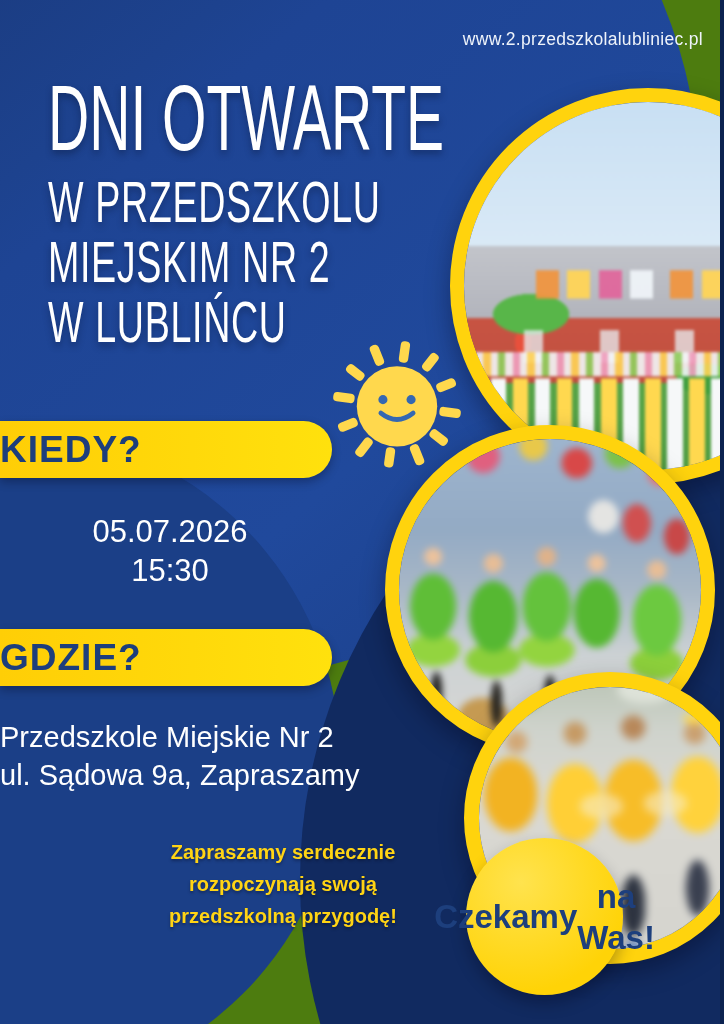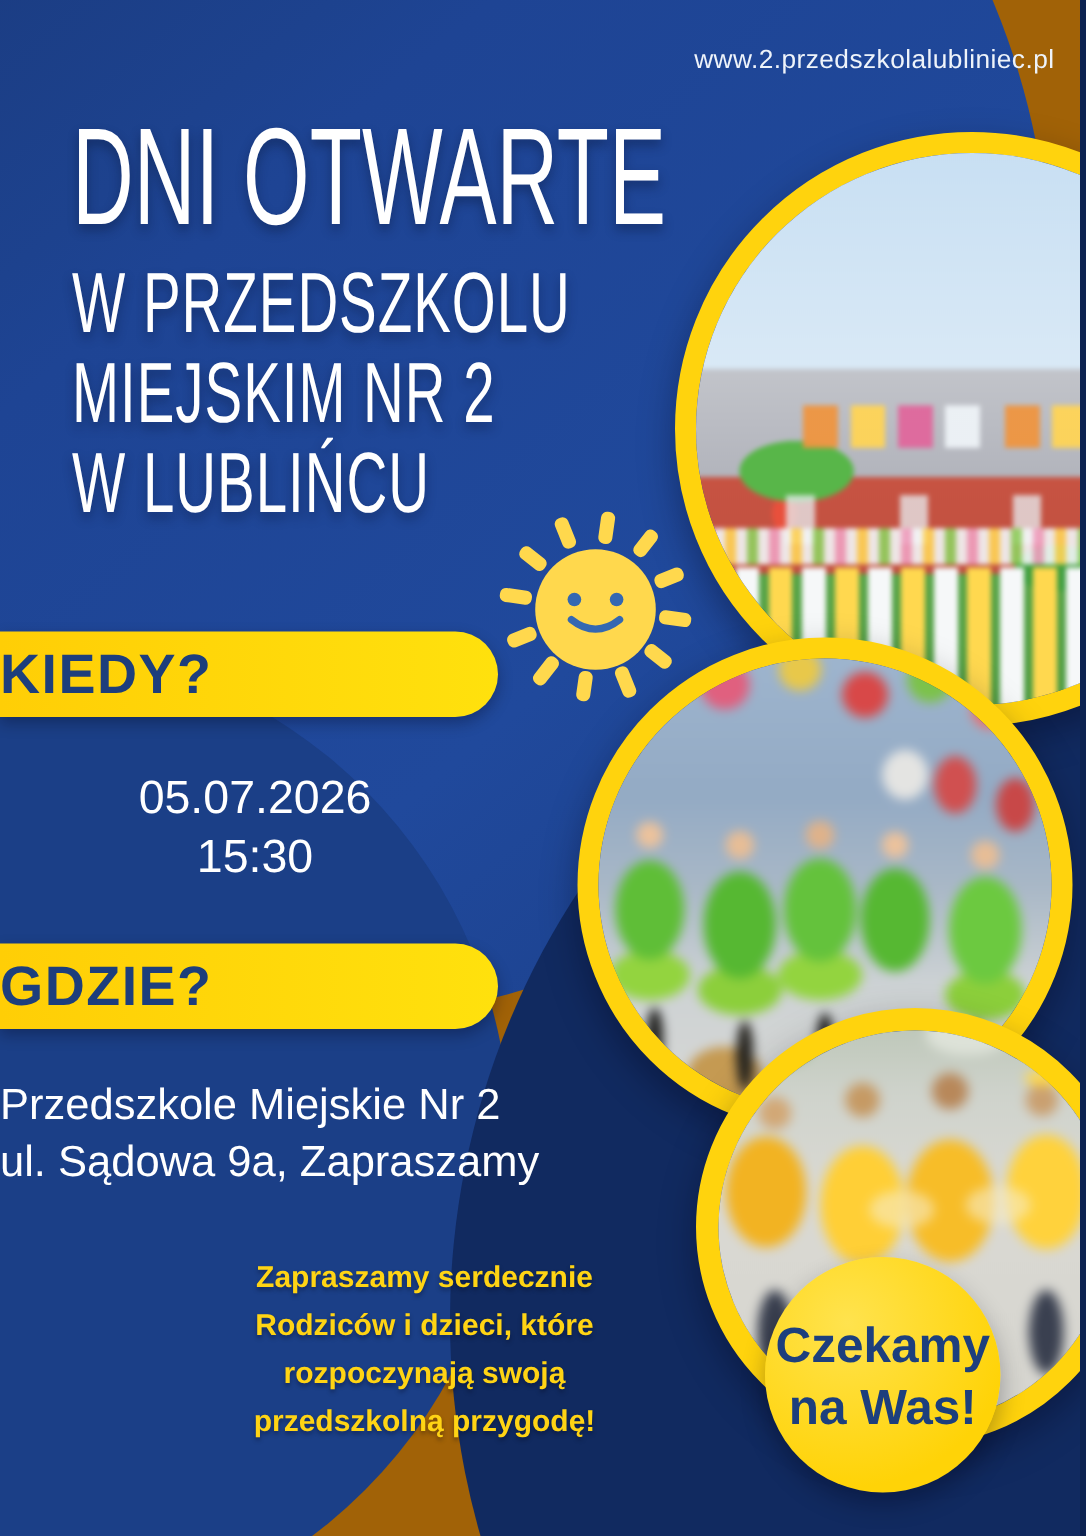--- a/index.html
+++ b/index.html
@@ -1,18 +1,18 @@
 <!DOCTYPE html>
 <html><head>
 <meta charset="utf-8">
 <style>
   html,body{margin:0;padding:0;background:#0c2250;}
   .poster{
     position:relative;width:720px;height:1024px;overflow:hidden;
-    background:#a16207;font-family:"Liberation Sans",sans-serif;
+    background:#4d7c0f;font-family:"Liberation Sans",sans-serif;
   }
   
   .bg{position:absolute;border-radius:50%;}
   .bg-a{left:-280px;top:-300px;width:980px;height:980px;
     background:linear-gradient(140deg,#17336e 6%,#1d428e 40%,#1e4494 45%,#20499c 72%,#1a3d85 100%);}
   .bg-b{left:-320px;top:430px;width:660px;height:660px;background:#1b3f87;}
   .bg-c{left:300px;top:360px;width:1040px;height:1040px;background:#112a60;}
   
   .site-url{position:absolute;top:29px;right:17px;color:#eef3fa;font-size:17.5px;letter-spacing:.3px;z-index:5;}
   
@@ -114,23 +114,23 @@
       radial-gradient(16px 4px at 57% 46%,#ffd23c 0 60%,transparent 61%),
       radial-gradient(18px 44px at 18% 74%,#3a4050 0 60%,transparent 61%),
       radial-gradient(18px 46px at 40% 77%,#333947 0 60%,transparent 61%),
       radial-gradient(19px 48px at 58% 80%,#2f3542 0 60%,transparent 61%),
       radial-gradient(18px 44px at 80% 74%,#3a4050 0 60%,transparent 61%),
       radial-gradient(12px 7px at 58% 94%,#3a6ac0 0 60%,transparent 61%),
       linear-gradient(180deg,#b9c4b4 0%,#cfd3cc 20%,#dad9d3 42%,#d5d4ce 100%);}
   
   .badge{position:absolute;left:466px;top:838px;width:157px;height:157px;border-radius:50%;z-index:6;
     background:radial-gradient(circle at 35% 28%,#ffe34e,#ffd307 72%);
-    display:flex;flex-direction:column;align-items:center;justify-content:center;
+    display:flex;flex-direction:row;align-items:center;justify-content:center;
     color:#1d3f7d;font-size:33px;font-weight:bold;line-height:41px;text-align:center;
-    box-shadow:0 8px 16px rgba(0,0,20,.3);margin-left:44px;}
+    box-shadow:0 8px 16px rgba(0,0,20,.3);}
 </style>
 </head>
 <body>
 
 <div class="poster">
 
   <div class="bg bg-a"></div>
   <div class="bg bg-b"></div>
   <div class="bg bg-c"></div>
 
@@ -192,21 +192,20 @@
   <div class="banner banner-gdzie">
     <span>GDZIE?</span>
   </div>
   <div class="address-block">
     <div>Przedszkole Miejskie Nr 2</div>
     <div>ul. Sądowa 9a, Zapraszamy</div>
   </div>
 
   <div class="invite-block">
     <div>Zapraszamy serdecznie</div>
-    <div>Rodziców i dzieci, które</div>
     <div>rozpoczynają swoją</div>
     <div>przedszkolną przygodę!</div>
   </div>
 
   <div class="badge">
     <div>Czekamy</div>
     <div>na Was!</div>
   </div>
 
 </div>

